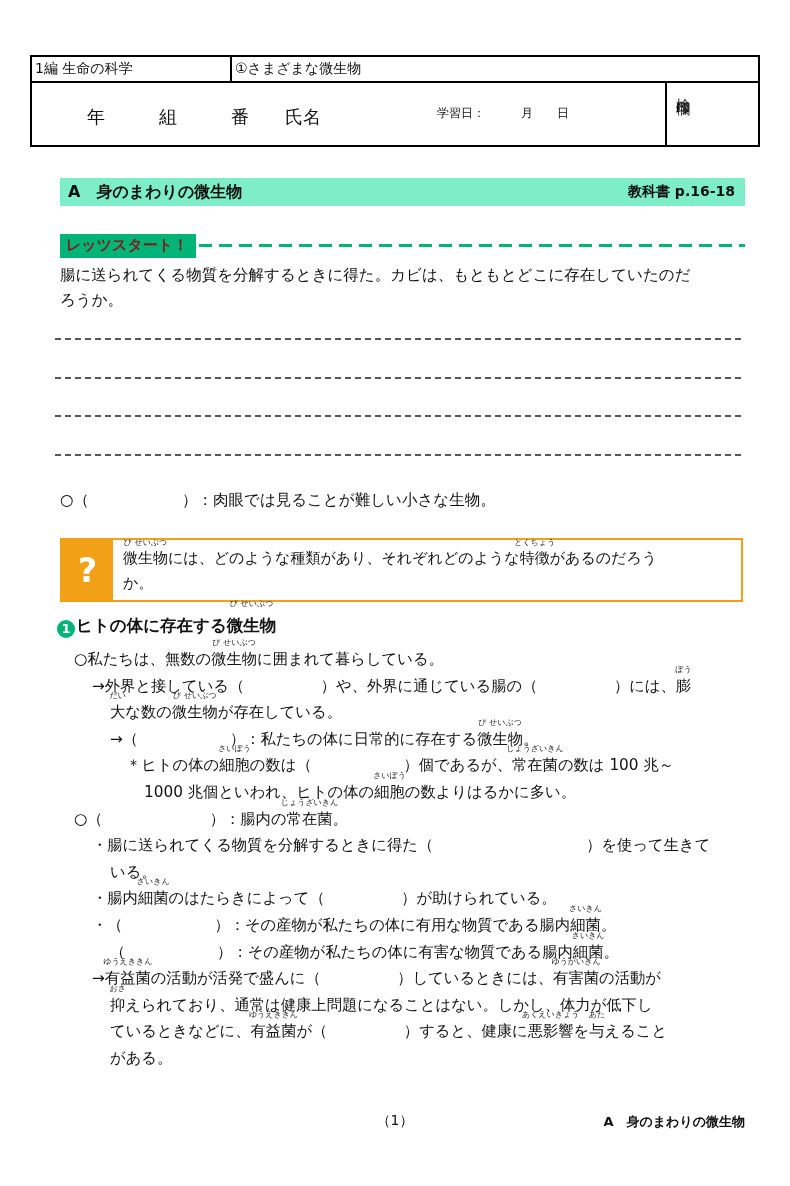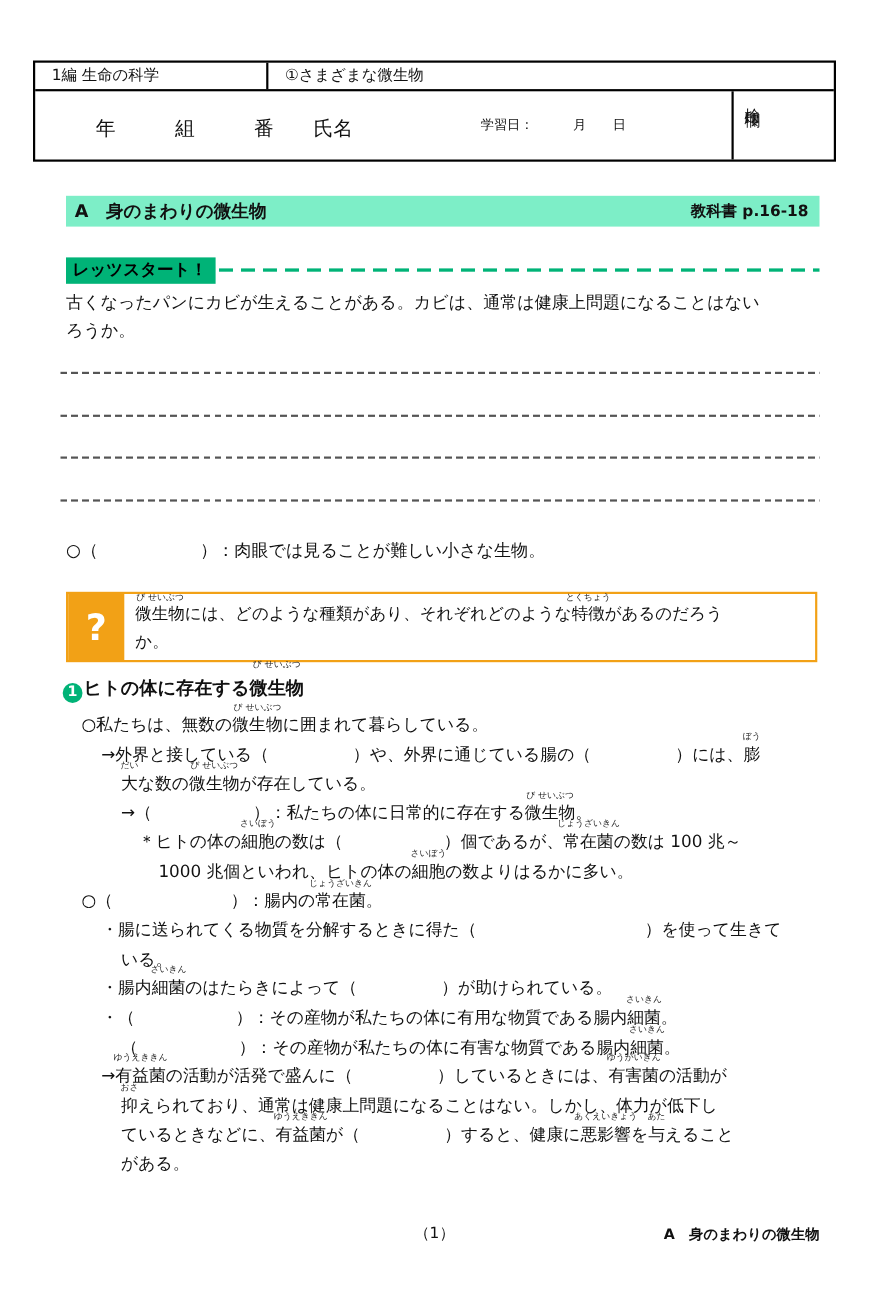--- a/index.html
+++ b/index.html
@@ -10,38 +10,38 @@
   }
   *{box-sizing:border-box;}
   html,body{margin:0;padding:0;background:#fff;}
   .page{
     position:relative;width:790px;height:1186px;background:#ffffff;
     font-family:"DejaVu Sans",sans-serif;color:var(--ink);overflow:hidden;
   }
   
   .htable{position:absolute;left:30px;top:55px;width:730px;border:2px solid #000;background:#fff;}
   .hrow1{display:flex;height:26px;border-bottom:2px solid #000;}
-  .hcell{font-size:14px;display:flex;align-items:center;padding-left:3px;white-space:nowrap;overflow:hidden;margin-left:12px;}
+  .hcell{font-size:14px;display:flex;align-items:center;padding-left:3px;white-space:nowrap;overflow:hidden;}
   .hcell1{width:200px;border-right:2px solid #000;}
   .hcell2{width:225px;border-right:2px solid #000;}
   .hcell3{flex:1;}
   .hrow2{position:relative;height:62px;}
   .name-label{position:absolute;left:55px;top:22px;font-size:18px;white-space:nowrap;}
   .date-label{position:absolute;left:405px;top:22px;font-size:12px;white-space:nowrap;}
   .stamp-cell{position:absolute;right:0;top:0;bottom:0;width:93px;border-left:2px solid #000;}
   .stamp-label{position:absolute;left:8px;top:4px;writing-mode:vertical-rl;text-orientation:upright;
     font-size:14px;letter-spacing:2px;line-height:1.1;}
   
   .section-a{position:absolute;left:60px;top:178px;width:685px;height:28px;background:var(--mint);
     display:flex;align-items:center;justify-content:space-between;padding:0 10px 0 8px;}
   .section-a-title{font-weight:bold;font-size:16px;white-space:nowrap;}
   .textbook-ref{font-weight:bold;font-size:14px;white-space:nowrap;}
   
   .lets-row{position:absolute;left:60px;top:233px;width:685px;height:25px;display:flex;align-items:center;}
-  .lets-badge{background:var(--green);color:#000000;font-weight:bold;font-size:15px;
+  .lets-badge{background:var(--green);color:#7f1d1d;font-weight:bold;font-size:15px;
     padding:2px 8px 3px 6px;white-space:nowrap;}
   .lets-rule{flex:1;height:3px;margin-left:3px;
     background:repeating-linear-gradient(90deg,var(--green) 0 13px,transparent 13px 20px);}
   
   .intro{position:absolute;left:60px;top:263px;width:700px;font-size:15.5px;}
   .intro-line{height:25px;line-height:25px;white-space:nowrap;}
   
   .answers{position:absolute;left:55px;top:338px;width:690px;}
   .dash-line{height:2px;margin-bottom:36.5px;
     background:repeating-linear-gradient(90deg,#555 0 6px,transparent 6px 10px);}
@@ -94,21 +94,21 @@
     <span class="section-a-title">A　身のまわりの微生物</span>
     <span class="textbook-ref">教科書 p.16-18</span>
   </div>
 
   <div class="lets-row">
     <span class="lets-badge">レッツスタート！</span>
     <span class="lets-rule"></span>
   </div>
 
   <div class="intro">
-      <div class="intro-line">古くなったパンにカビが生えることがある。カビは、通常は健康上問題になることはない</div>
+      <div class="intro-line">腸に送られてくる物質を分解するときに得た。カビは、もともとどこに存在していたのだ</div>
       <div class="intro-line">ろうか。</div>
     </div>
 
   <div class="answers">
       <div class="dash-line"></div>
       <div class="dash-line"></div>
       <div class="dash-line"></div>
       <div class="dash-line"></div>
     </div>
 

